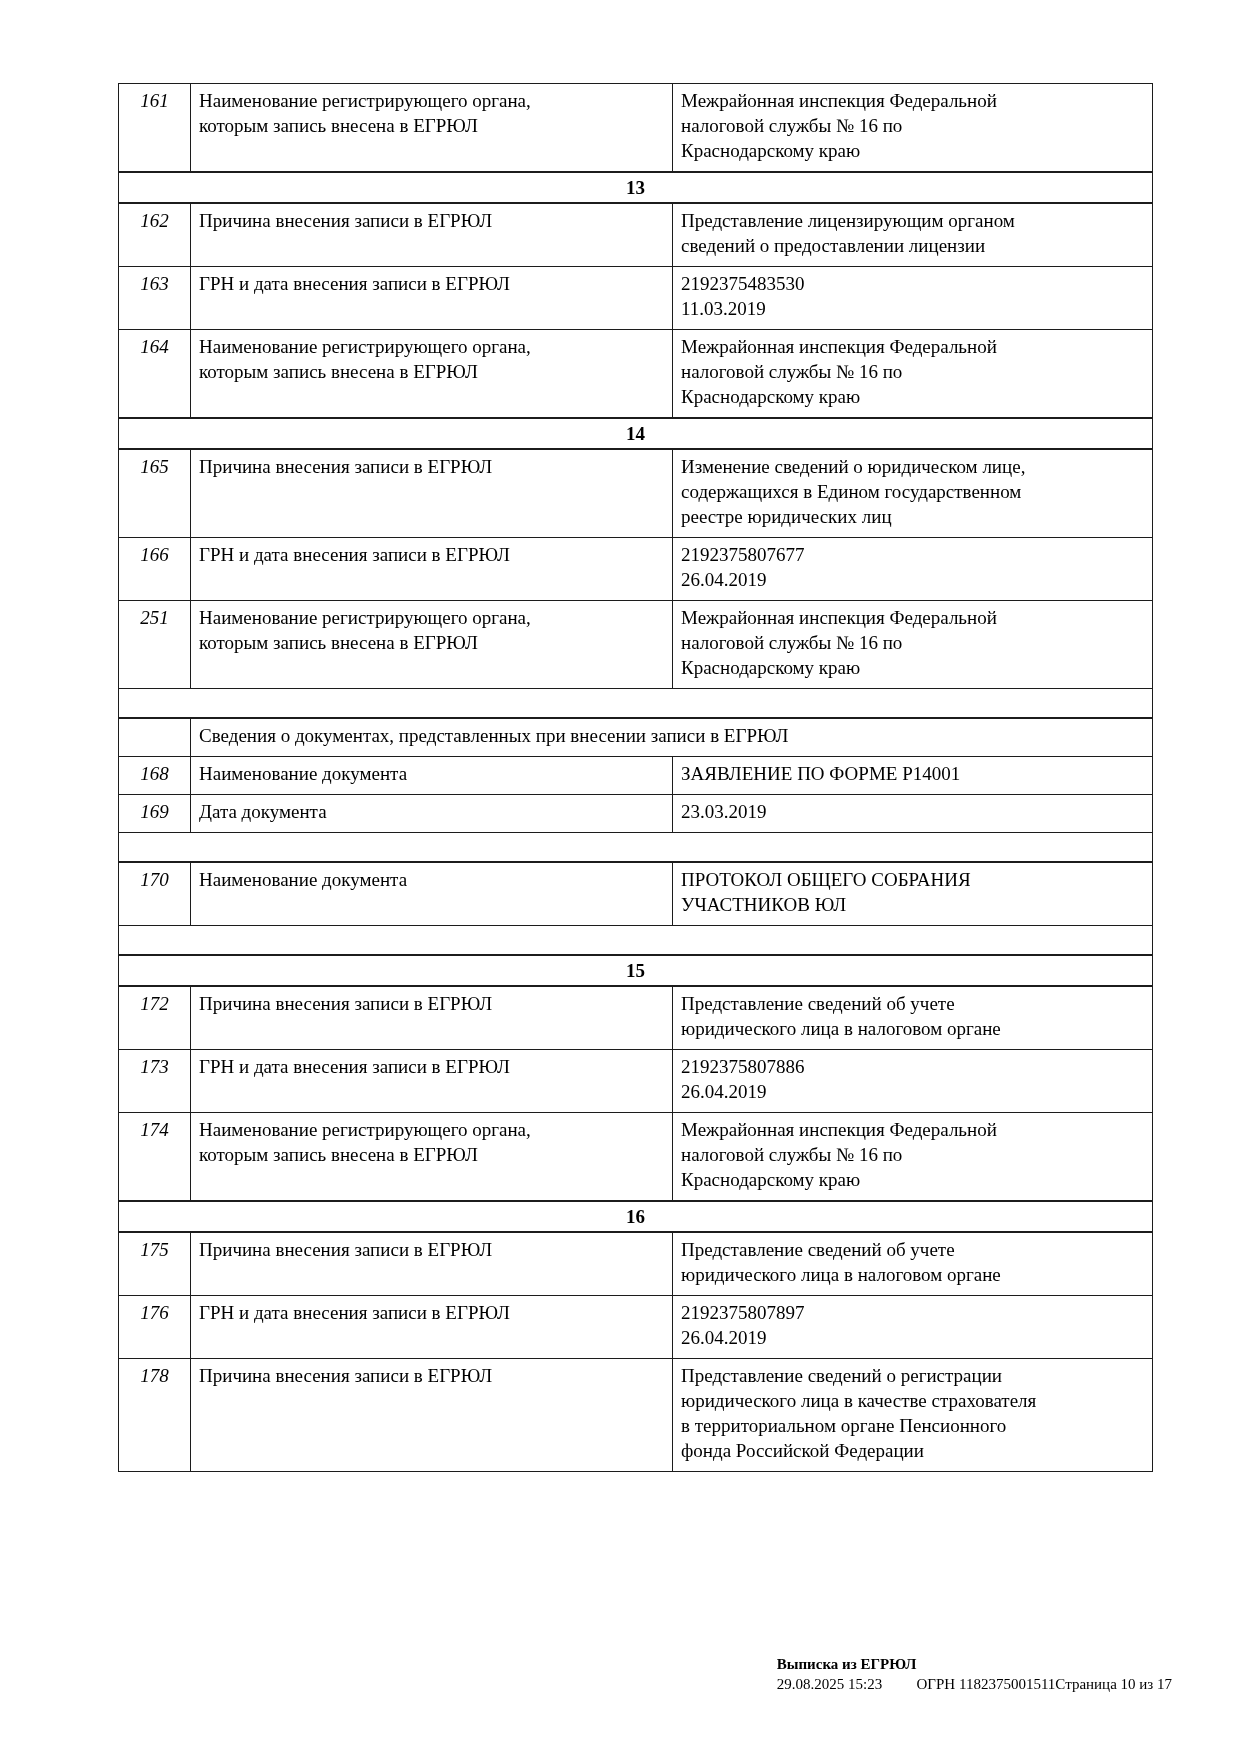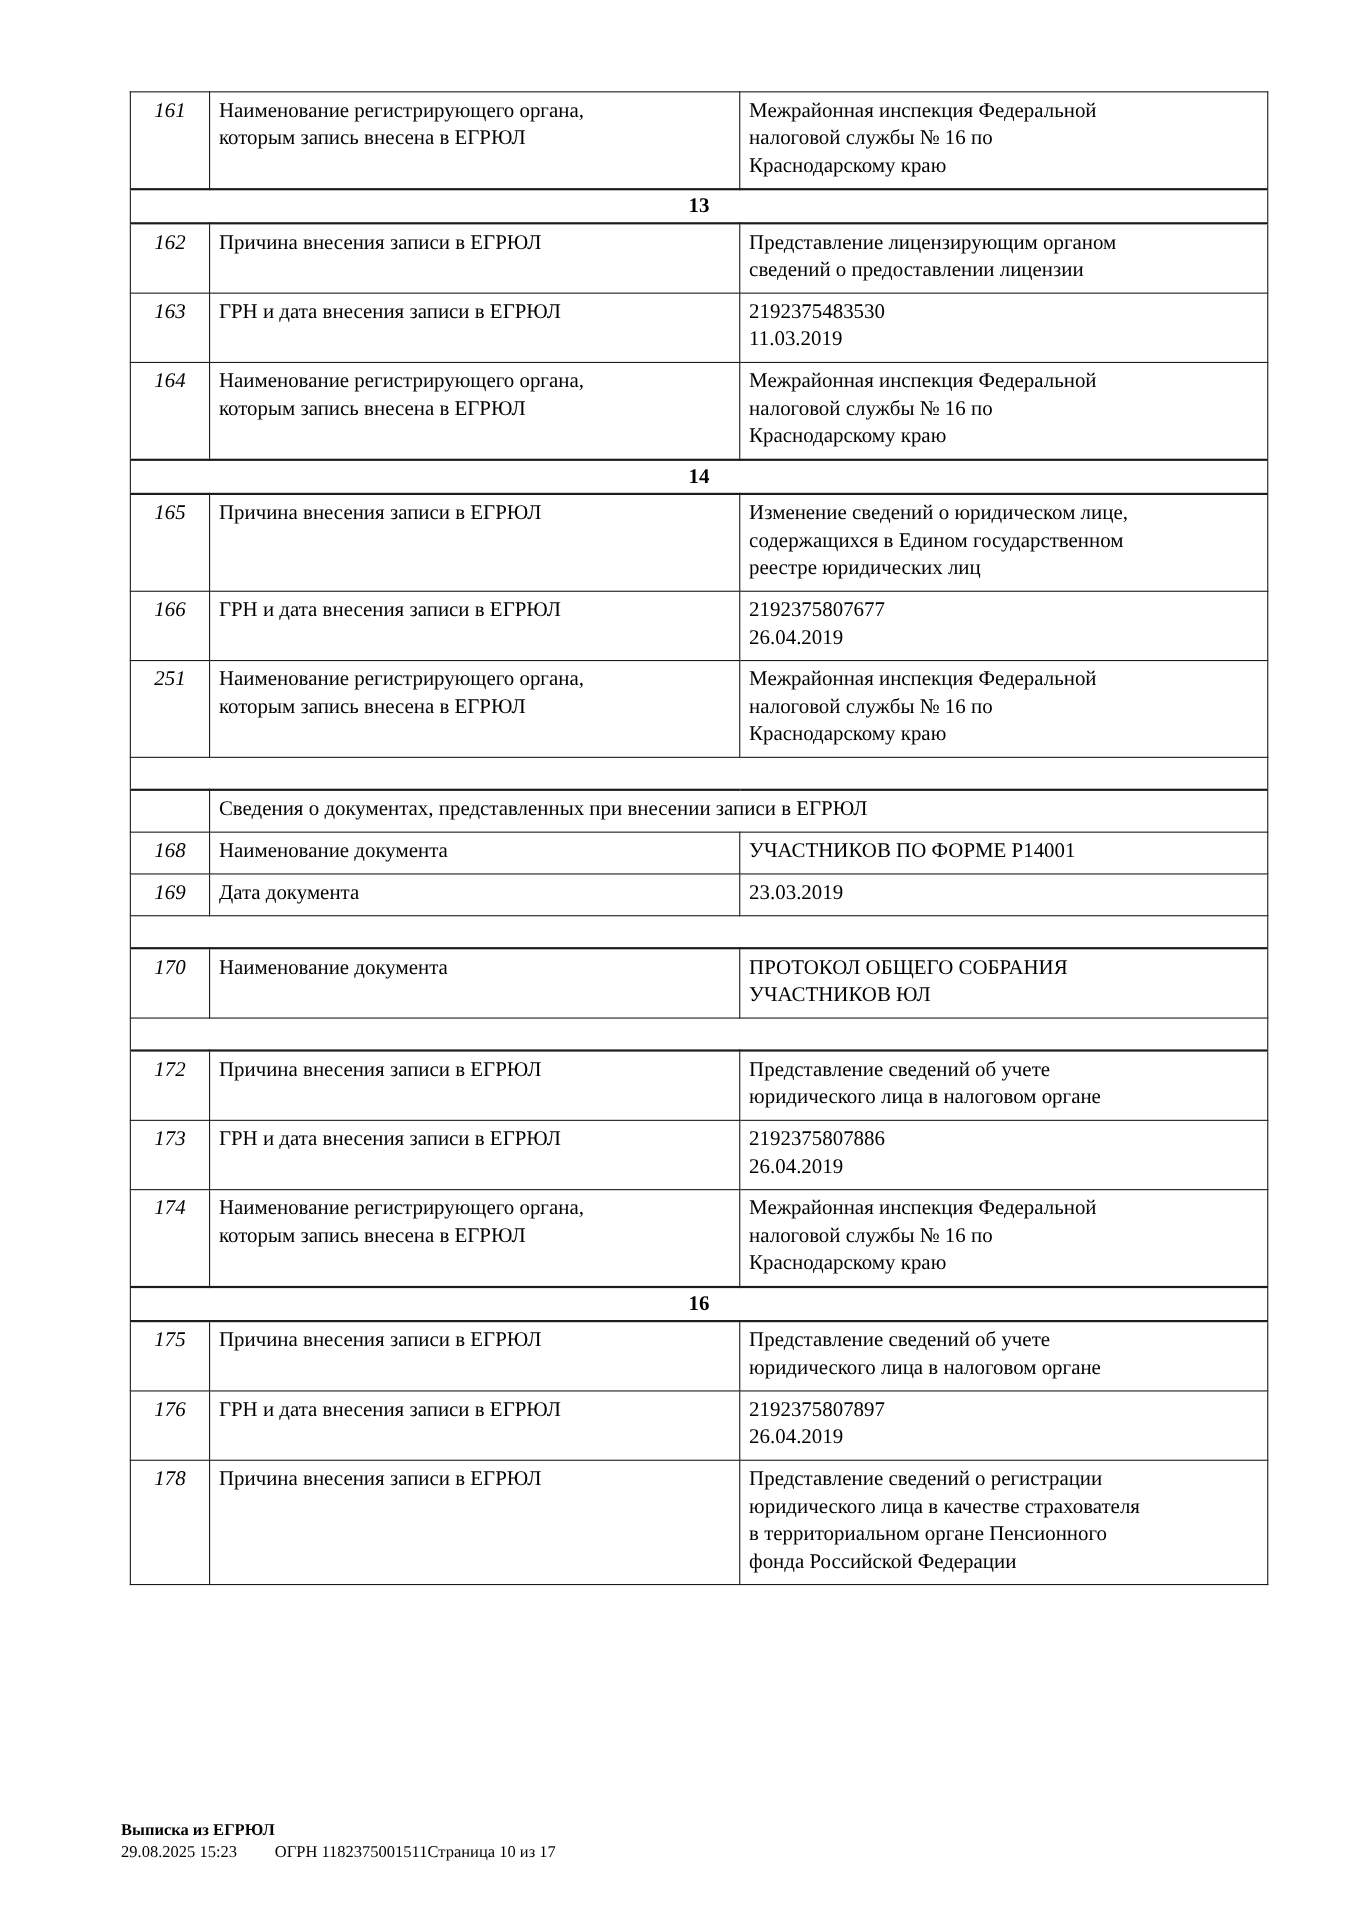--- a/index.html
+++ b/index.html
@@ -53,21 +53,21 @@
   }
   tr.subheader td {
     border-top-width: 2px;
   }
   .footer {
     position: absolute;
     left: 110px;
     top: 1654px;
     width: 1062px;
     display: flex;
-    justify-content: flex-start;
+    justify-content: flex-end;
     align-items: flex-end;
     font-size: 15px;
     line-height: 20px;
   }
   .footer .f-left .f-title {
     font-weight: bold;
   }
   .footer .f-center, .footer .f-right {
     white-space: nowrap;
   }
@@ -140,38 +140,41 @@
       <tr class="spacer">
         <td colspan="3"></td>
       </tr>
       <tr class="subheader">
         <td class="num"></td>
         <td colspan="2">Сведения о документах, представленных при внесении записи в ЕГРЮЛ</td>
       </tr>
       <tr class="data">
         <td class="num">168</td>
         <td class="label">Наименование документа</td>
-        <td class="value">УЧАСТНИКОВ ПО ФОРМЕ Р14001</td>
+        <td class="value">ЗАЯВЛЕНИЕ ПО ФОРМЕ Р14001</td>
       </tr>
       <tr class="data">
         <td class="num">169</td>
         <td class="label">Дата документа</td>
         <td class="value">23.03.2019</td>
       </tr>
       <tr class="spacer">
         <td colspan="3"></td>
       </tr>
       <tr class="data">
         <td class="num">170</td>
         <td class="label">Наименование документа</td>
         <td class="value">ПРОТОКОЛ ОБЩЕГО СОБРАНИЯ
 УЧАСТНИКОВ ЮЛ</td>
       </tr>
       <tr class="spacer">
         <td colspan="3"></td>
+      </tr>
+      <tr class="section">
+        <td class="section" colspan="3">15</td>
       </tr>
       <tr class="data">
         <td class="num">172</td>
         <td class="label">Причина внесения записи в ЕГРЮЛ</td>
         <td class="value">Представление сведений об учете
 юридического лица в налоговом органе</td>
       </tr>
       <tr class="data">
         <td class="num">173</td>
         <td class="label">ГРН и дата внесения записи в ЕГРЮЛ</td>

